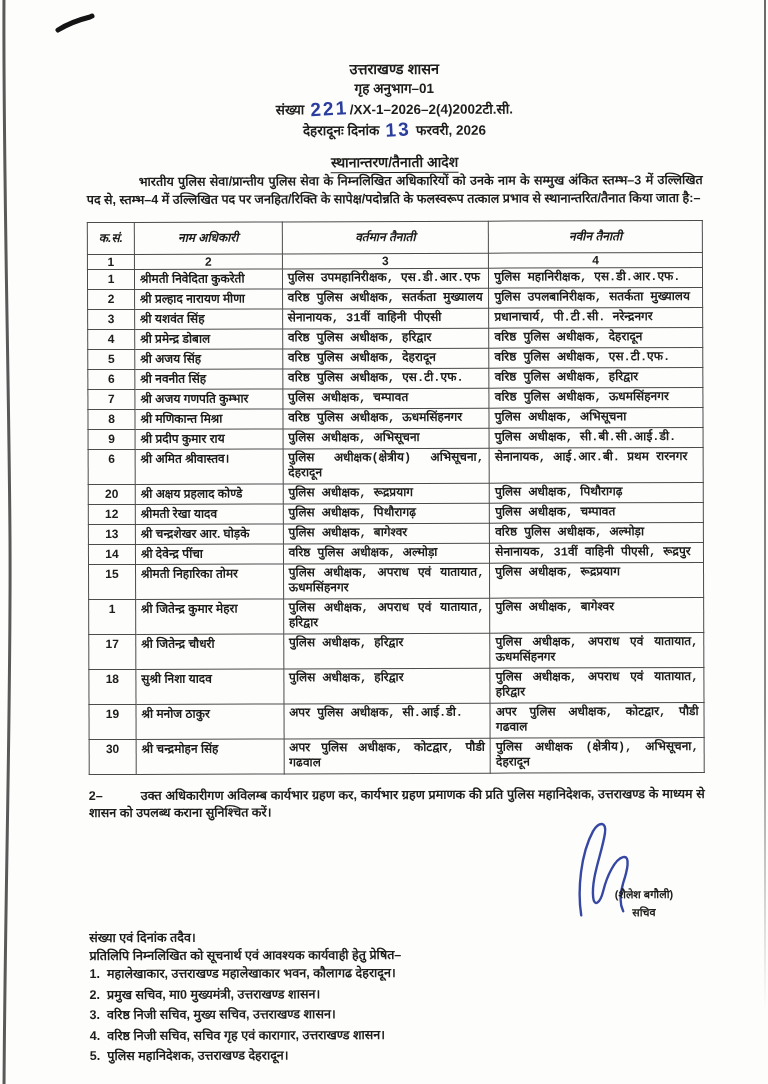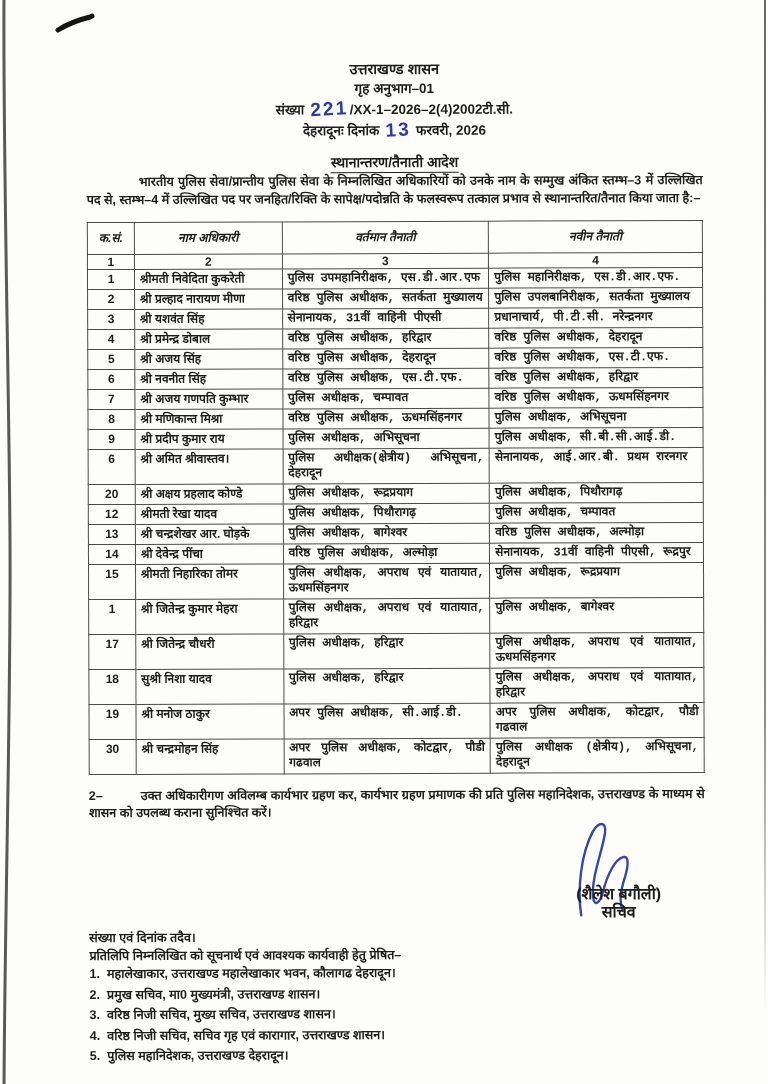--- a/index.html
+++ b/index.html
@@ -52,21 +52,21 @@
   table.transfer th{font-weight:700;text-align:center;padding:8px 3px;font-style:italic;}
   td.sl{text-align:center;padding-left:2px;}
   tr.colnums td{text-align:center;font-weight:700;padding:0 3px;line-height:14px;}
   td.post{text-align:justify;font-family:Liberation Mono, monospace;}
   col.c1{width:47px;}col.c2{width:148px;}col.c3{width:207px;}col.c4{width:214px;}
   
   .para2{margin-top:13px;font-size:12.6px;line-height:17.5px;text-align:justify;}
   .para2 .p2label{display:inline-block;width:52px;}
   
   .sigblock{position:relative;margin-top:6px;height:86px;}
-  .signame{position:absolute;right:44px;top:52px;font-size:16px;text-align:center;line-height:18px;}
+  .signame{position:absolute;right:32px;top:52px;font-size:11px;text-align:center;line-height:18px;}
   .sig-svg{position:absolute;right:52px;top:-14px;}
   
   .footer{margin-top:8px;font-size:12.6px;line-height:18px;}
   .footer .fline1{font-weight:700;}
   .dist{margin:0;padding:0;list-style:none;}
   .dist li{margin:0 0 2.5px 0;}
   .dist .num{display:inline-block;min-width:14px;}
 </style>
 </head>
 <body>

